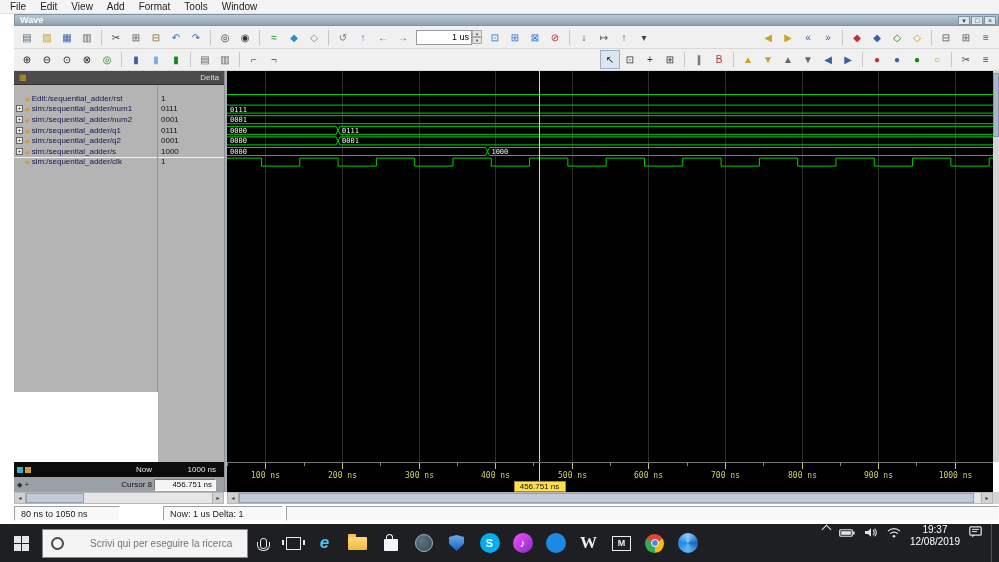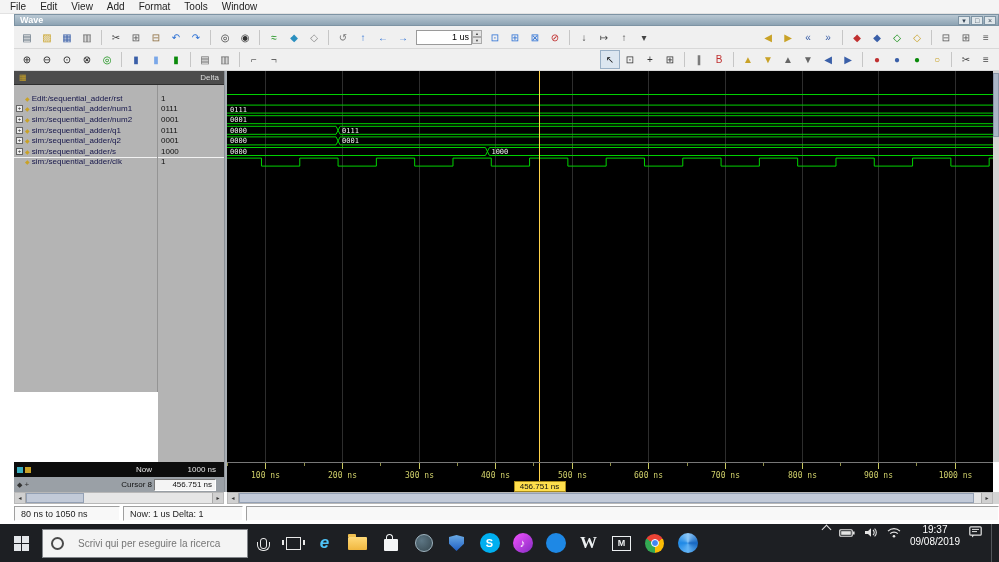--- a/index.html
+++ b/index.html
@@ -94,29 +94,29 @@
   .sb-thumb{position:absolute;top:0;height:100%;background:#c2cad8;border:1px solid #93a0b4;box-sizing:border-box;}
   #hscroll-left .sb-thumb{left:0;width:58px;}
   #hscroll-right .sb-thumb{left:0;width:99%;}
   #scroll-corner{left:993px;top:492px;width:6px;height:12px;background:#d4d4d4;}
 
   
   #status-row{left:14px;top:506px;width:985px;height:15px;display:flex;gap:3px;font-size:9px;}
   .status-cell{background:#f8f8f8;border:1px solid;border-color:#9f9f9f #fff #fff #9f9f9f;display:flex;
                align-items:center;padding:0 6px;color:#222;box-sizing:border-box;}
   #status-range{width:106px;}
-  #status-now{width:120px;}
+  #status-now{width:120px;margin-left:40px;}
   #status-fill{flex:1;}
 
   
   #taskbar{left:0;top:524px;width:999px;height:38px;background:#1d1f23;display:flex;align-items:center;color:#fff;}
   .start-btn{width:42px;height:100%;display:flex;align-items:center;justify-content:center;}
   .win-logo{display:grid;grid-template-columns:7px 7px;grid-template-rows:7px 7px;gap:1px;}
   .win-logo span{background:#e4e7ea;}
-  .search-box{width:206px;height:29px;background:#f4f4f4;display:flex;align-items:center;gap:12px;padding:0 8px;
+  .search-box{width:206px;height:29px;background:#f4f4f4;display:flex;align-items:center;gap:24px;padding:0 8px;
               box-sizing:border-box;border:1px solid #82858a;}
   .cortana{width:13px;height:13px;border:2px solid #4a4a4a;border-radius:50%;flex:none;box-sizing:border-box;}
   .search-input{border:none;outline:none;background:transparent;font-size:10px;color:#444;width:160px;
                 font-family:"Liberation Sans",sans-serif;}
   .tb-icon-slot{width:30px;height:100%;display:flex;align-items:center;justify-content:center;}
   .mic{width:5px;height:9px;border:1.5px solid #e8e8e8;border-radius:3px;position:relative;}
   .mic::after{content:"";position:absolute;left:-4px;top:3px;width:11px;height:8px;border:1.5px solid #e8e8e8;
               border-top:none;border-radius:0 0 6px 6px;}
   .tview{width:13px;height:11px;border:1.5px solid #e8e8e8;position:relative;}
   .tview::before,.tview::after{content:"";position:absolute;top:2px;width:2px;height:5px;background:#e8e8e8;}
@@ -574,21 +574,21 @@
             <path d="M9 3 A3.2 3.2 0 0 1 9 8" fill="none" stroke="#e4e4e4" stroke-width="1.1"></path>
             <path d="M10.6 1.6 A5.3 5.3 0 0 1 10.6 9.4" fill="none" stroke="#e4e4e4" stroke-width="1.1"></path>
           </svg></span>
       <span><svg width="14" height="11" viewBox="0 0 14 11">
             <path d="M1 4.2 A8.5 8.5 0 0 1 13 4.2" fill="none" stroke="#e4e4e4" stroke-width="1.2"></path>
             <path d="M3.2 6.6 A5.4 5.4 0 0 1 10.8 6.6" fill="none" stroke="#e4e4e4" stroke-width="1.2"></path>
             <circle cx="7" cy="9.3" r="1.3" fill="#e4e4e4"></circle>
           </svg></span>
       <span class="clock">
         <span>19:37</span>
-        <span>09/08/2019</span>
+        <span>12/08/2019</span>
       </span>
       <span><svg width="13" height="12" viewBox="0 0 13 12">
             <rect x="0.8" y="0.8" width="11.4" height="8.4" rx="1" fill="none" stroke="#e4e4e4" stroke-width="1.2"></rect>
             <path d="M3 9.2 L3 11.4 L5.4 9.2 Z" fill="#e4e4e4"></path>
             <line x1="3" y1="3.4" x2="10" y2="3.4" stroke="#e4e4e4" stroke-width="1"></line>
             <line x1="3" y1="5.6" x2="8" y2="5.6" stroke="#e4e4e4" stroke-width="1"></line>
           </svg></span>
       <span class="showdesk"></span>
     </div>
   </div>

